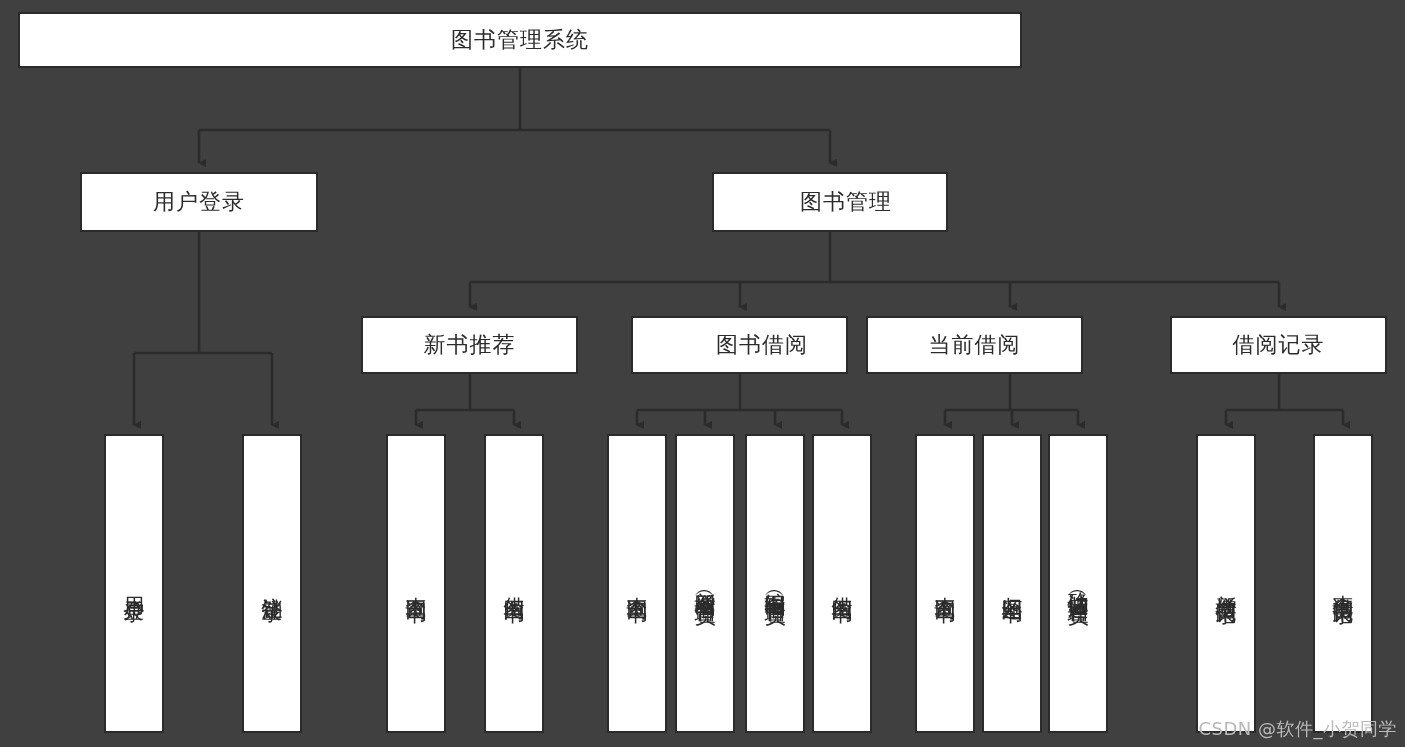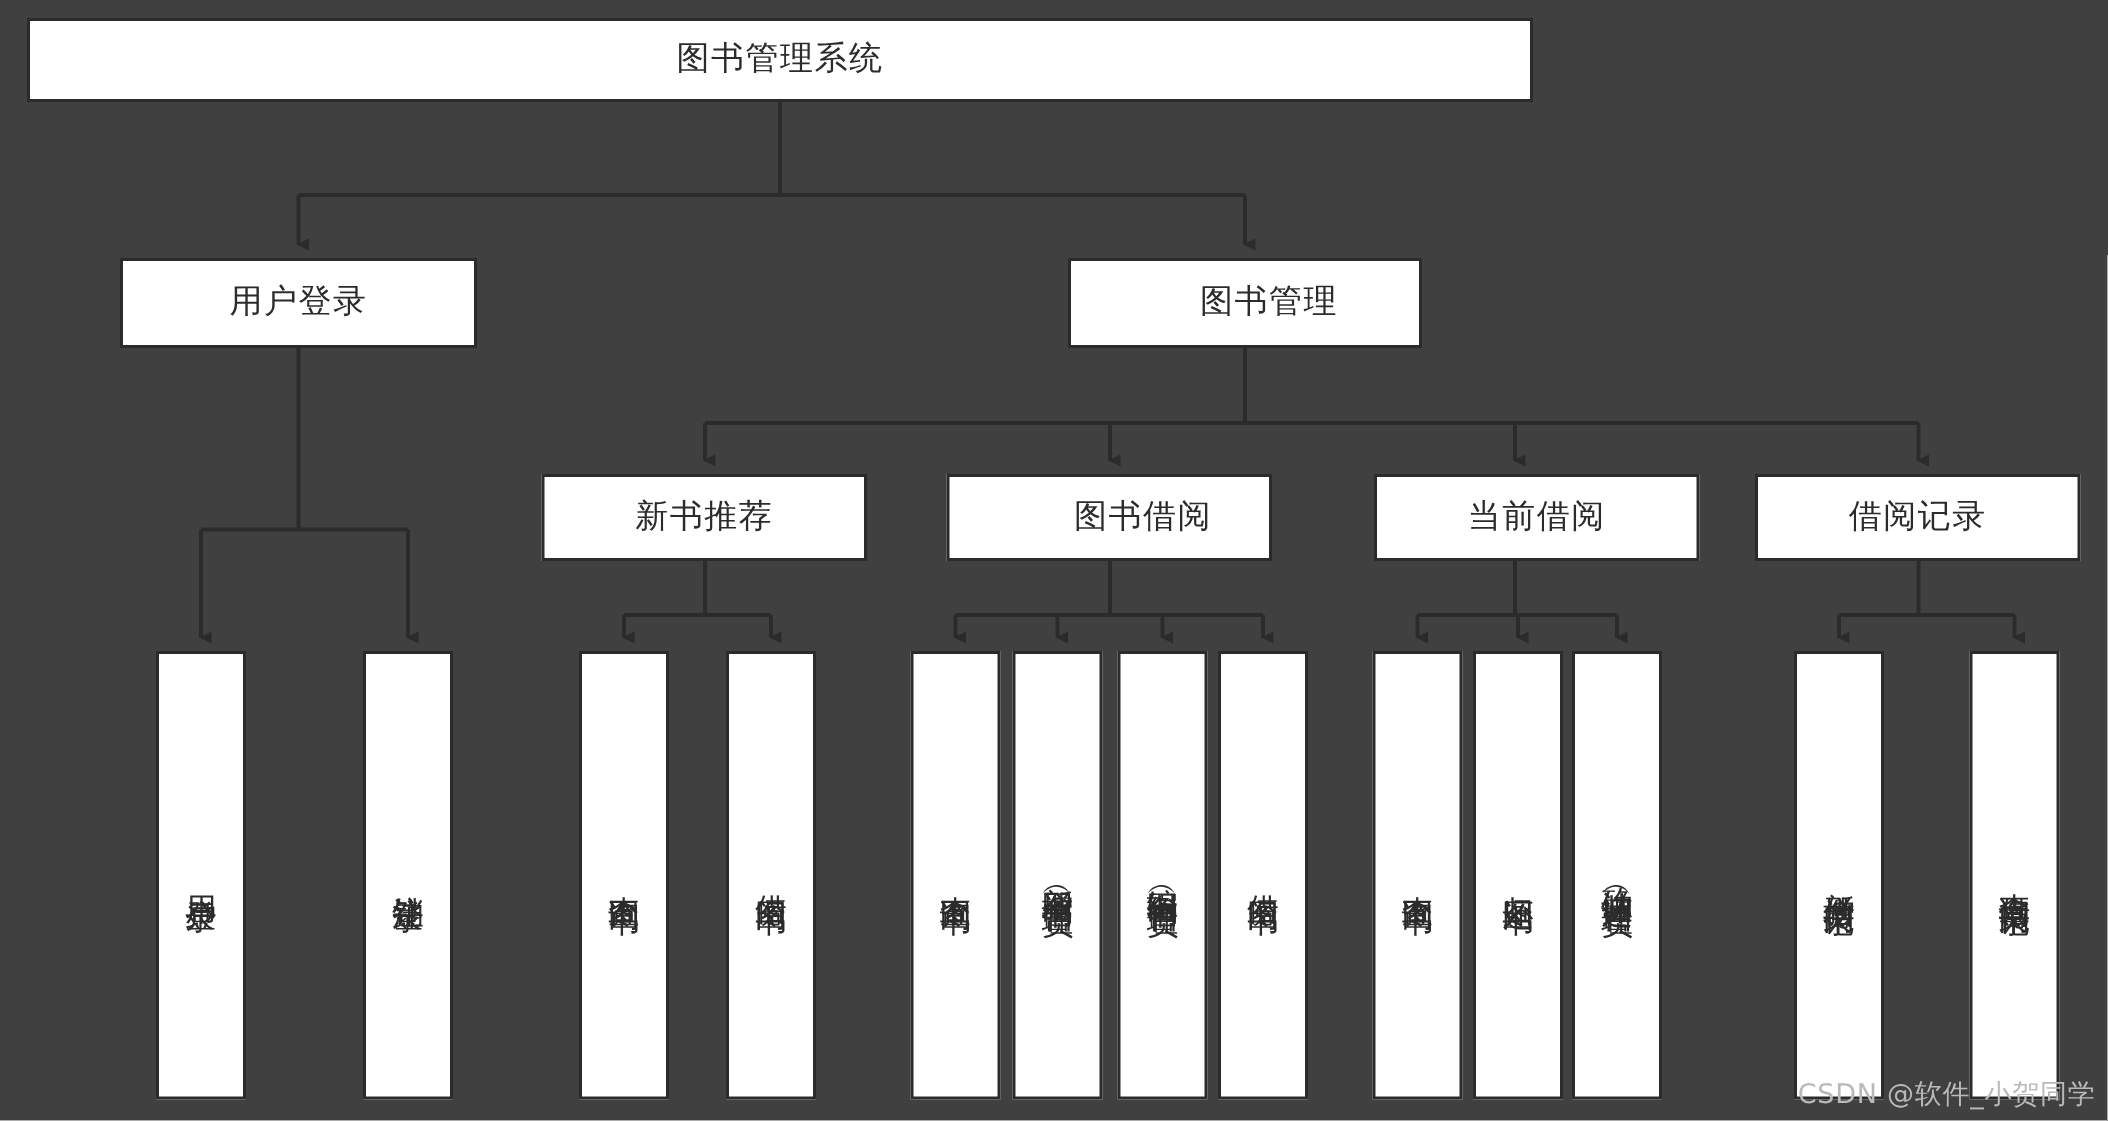--- a/index.html
+++ b/index.html
@@ -123,21 +123,21 @@
   <div class="node" style="left: 712px; top: 172px; width: 236px; height: 60px; padding-left: 32px;">
     <span class="node-label">图书管理</span>
   </div>
 
   <div class="node" style="left: 361px; top: 316px; width: 217px; height: 58px;">
     <span class="node-label">新书推荐</span>
   </div>
   <div class="node" style="left: 631px; top: 316px; width: 217px; height: 58px; padding-left: 45px;">
     <span class="node-label">图书借阅</span>
   </div>
-  <div class="node" style="left: 916px; top: 316px; width: 217px; height: 58px;">
+  <div class="node" style="left: 866px; top: 316px; width: 217px; height: 58px;">
     <span class="node-label">当前借阅</span>
   </div>
   <div class="node" style="left: 1170px; top: 316px; width: 217px; height: 58px;">
     <span class="node-label">借阅记录</span>
   </div>
 
   <div class="node leaf" style="left: 104px; top: 434px; width: 60px; height: 299px;">
     <span class="node-label">用户登录</span>
   </div>
   <div class="node leaf" style="left: 242px; top: 434px; width: 60px; height: 299px;">

